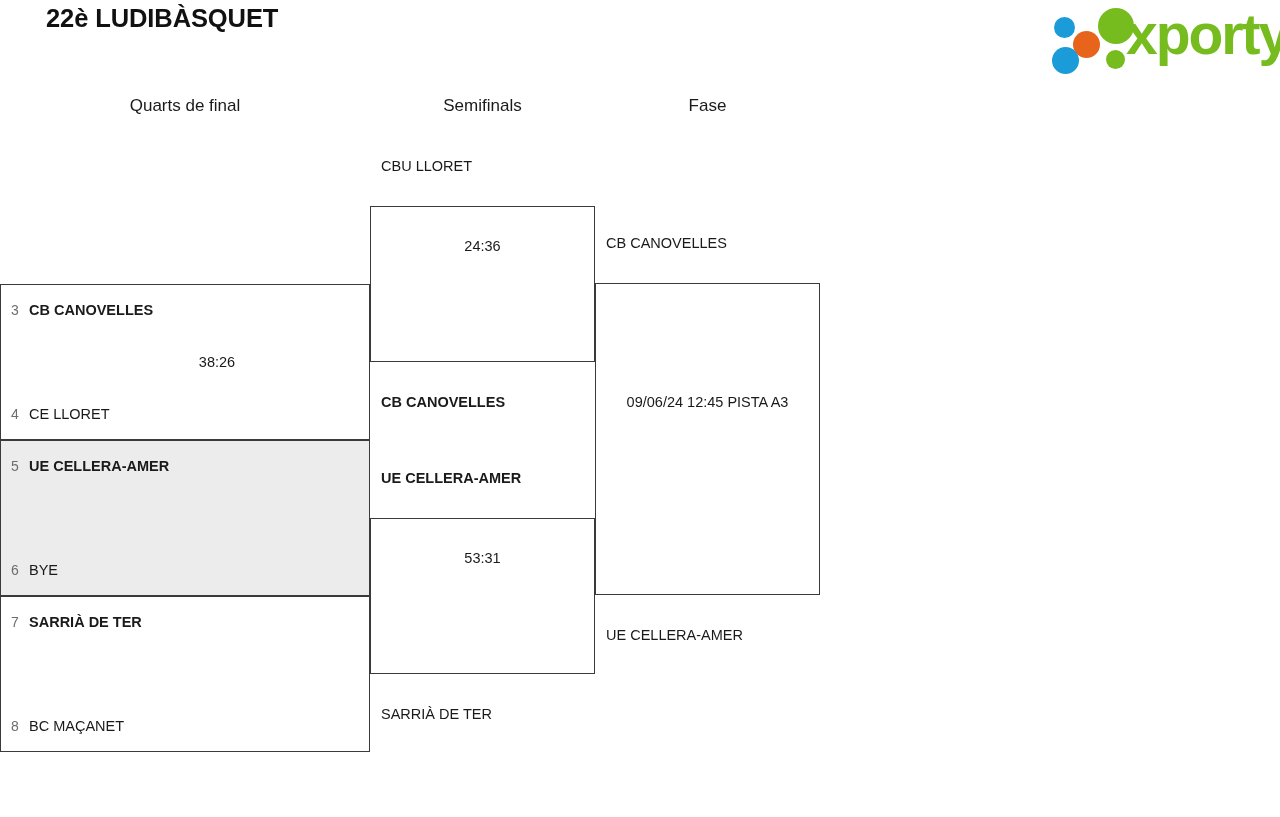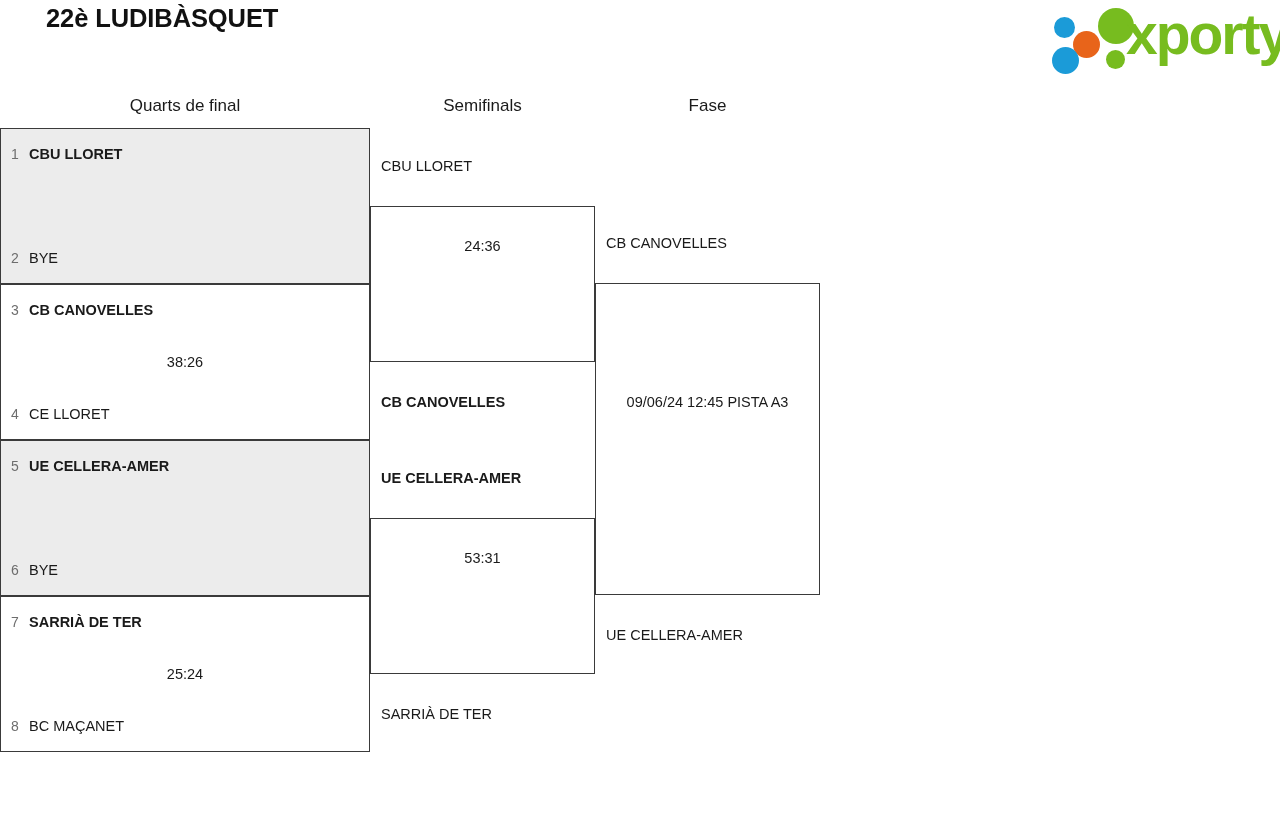--- a/index.html
+++ b/index.html
@@ -133,21 +133,21 @@
     color: #1a1a1a;
     white-space: nowrap;
   }
 
   
   .qf { left: 0px; width: 370px; height: 156px; }
   #match-qf-1 { top: 128px; }
   #match-qf-2 { top: 284px; }
   #match-qf-3 { top: 440px; }
   #match-qf-4 { top: 596px; }
-  .qf .result { top: 69px; }
+  .qf .result { top: 69px; margin-left: 32px; }
 
   
   .sf { left: 370px; width: 225px; height: 156px; }
   #match-sf-1 { top: 206px; }
   #match-sf-2 { top: 518px; }
   .sf .slot.top    { top: -50px; }
   .sf .slot.bottom { bottom: -50px; }
   .sf .result { top: 31px; }
 
   
@@ -176,31 +176,20 @@
   </div>
 
 </div>
 
 <div class="round-header" id="round-header-0">Quarts de final</div>
 <div class="round-header" id="round-header-1">Semifinals</div>
 <div class="round-header" id="round-header-2">Fase</div>
 
 <div id="bracket">
 
-  <div class="match qf shaded" id="match-qf-1">
-    <div class="slot top">
-      <span class="seed">1</span>
-      <span class="team winner">CBU LLORET</span>
-    </div>
-    <div class="result"></div>
-    <div class="slot bottom">
-      <span class="seed">2</span>
-      <span class="team">BYE</span>
-    </div>
-  </div>
 
   <div class="match qf" id="match-qf-2">
     <div class="slot top">
       <span class="seed">3</span>
       <span class="team winner">CB CANOVELLES</span>
     </div>
     <div class="result">38:26</div>
     <div class="slot bottom">
       <span class="seed">4</span>
       <span class="team">CE LLORET</span>
@@ -217,21 +206,20 @@
       <span class="seed">6</span>
       <span class="team">BYE</span>
     </div>
   </div>
 
   <div class="match qf" id="match-qf-4">
     <div class="slot top">
       <span class="seed">7</span>
       <span class="team winner">SARRIÀ DE TER</span>
     </div>
-    <div class="result">25:24</div>
     <div class="slot bottom">
       <span class="seed">8</span>
       <span class="team">BC MAÇANET</span>
     </div>
   </div>
 
   <div class="match sf" id="match-sf-1">
     <div class="slot top">
       <span class="team">CBU LLORET</span>
     </div>

